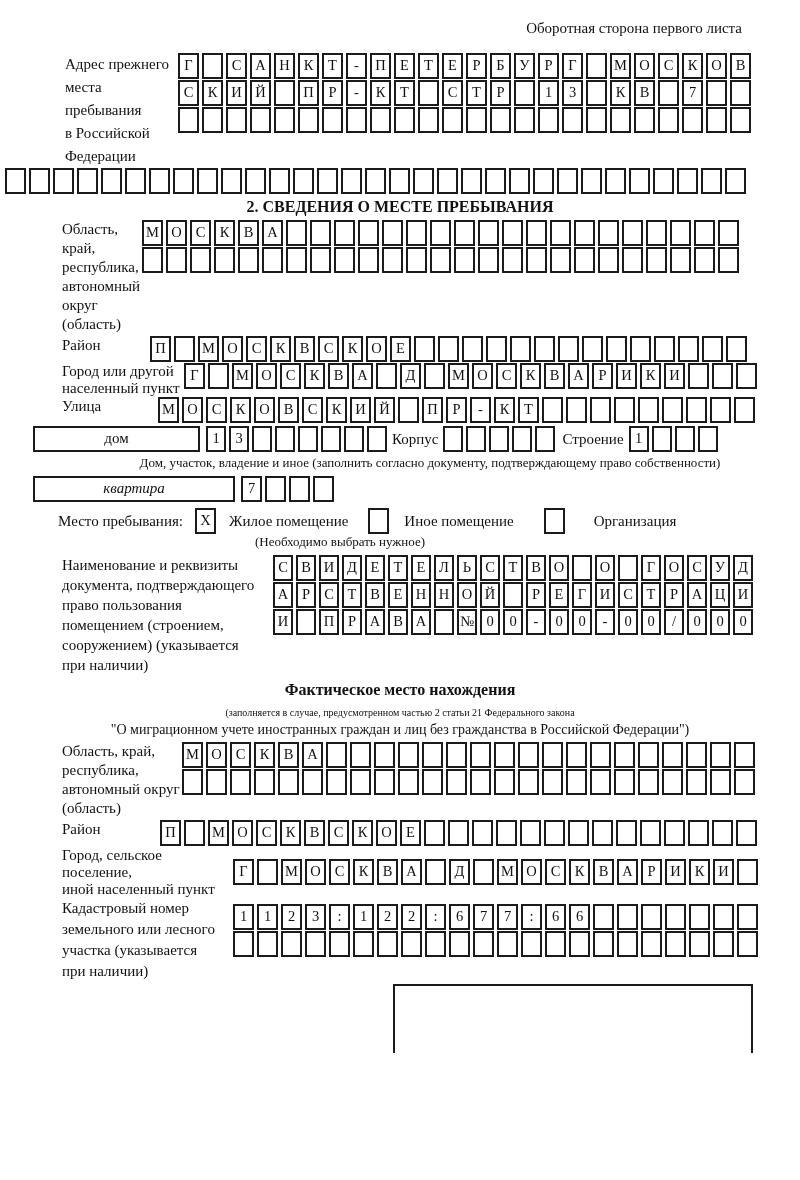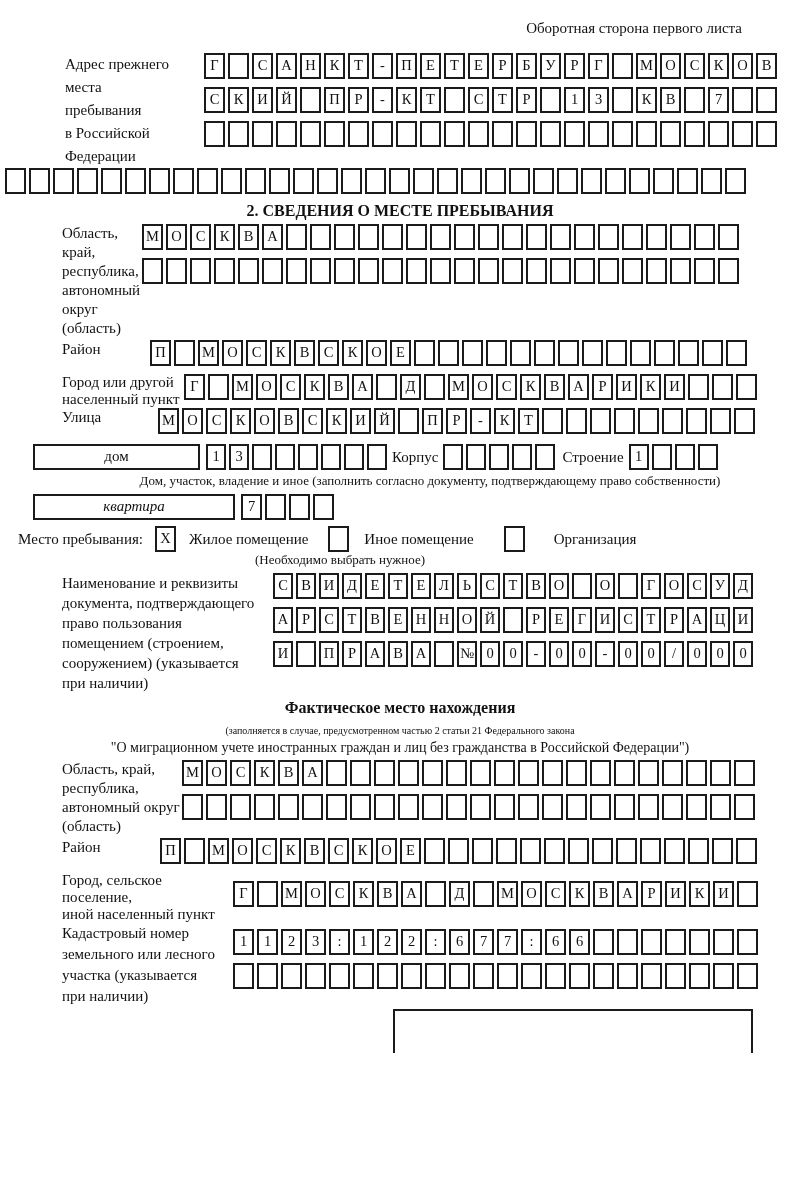--- a/index.html
+++ b/index.html
@@ -4,44 +4,44 @@
 <style>
   html,body{margin:0;padding:0;background:#fff;}
   .page{
     position:relative;width:800px;height:1053px;background:#fff;overflow:hidden;
     font-family:"Liberation Serif","DejaVu Serif",serif;color:#111;
   }
   .hdr{padding:20px 58px 0 0;text-align:right;font-size:15px;}
   .field{display:flex;align-items:flex-start;}
   .lbl{font-size:15px;line-height:19px;}
   .lbl4{line-height:23px;}
-  .cellrow{white-space:nowrap;height:26px;margin-bottom:8px;}
+  .cellrow{white-space:nowrap;height:26px;margin-bottom:1px;}
   .cell{
     display:inline-block;box-sizing:border-box;width:21px;height:26px;
     border:2px solid #1b1b1b;margin-right:3px;text-align:center;
     font-size:14.5px;line-height:21px;vertical-align:top;background:#fff;
   }
   .sm .cell{width:20px;}
   .cap{font-size:13px;text-align:center;line-height:16px;}
   .title{font-size:16px;font-weight:bold;text-align:center;}
   .widebox{
     display:inline-block;box-sizing:border-box;height:26px;border:2px solid #1b1b1b;
     text-align:center;font-size:15px;line-height:21px;vertical-align:top;
   }
-  .inlab{font-size:15px;line-height:26px;display:inline-block;vertical-align:top;}
+  .inlab{font-size:15px;line-height:26px;display:inline-block;vertical-align:top;margin-left:40px;}
   .stamp{box-sizing:border-box;width:360px;height:176px;border:2px solid #1b1b1b;margin:2px 0 0 393px;}
 </style>
 </head>
 <body>
 
 <div class="page">
 
   <div class="hdr">Оборотная сторона первого листа</div>
 
-  <div class="field" style="margin:16px 0 0 65px;gap:26px;">
+  <div class="field" style="margin:16px 0 0 65px;">
     <div class="lbl lbl4" style="flex:0 0 113px;">
       <div>Адрес прежнего</div>
       <div>места пребывания</div>
       <div>в Российской</div>
       <div>Федерации</div>
     </div>
     <div>
       <div class="cellrow"><span class="cell">Г</span><span class="cell"></span><span class="cell">С</span><span class="cell">А</span><span class="cell">Н</span><span class="cell">К</span><span class="cell">Т</span><span class="cell">-</span><span class="cell">П</span><span class="cell">Е</span><span class="cell">Т</span><span class="cell">Е</span><span class="cell">Р</span><span class="cell">Б</span><span class="cell">У</span><span class="cell">Р</span><span class="cell">Г</span><span class="cell"></span><span class="cell">М</span><span class="cell">О</span><span class="cell">С</span><span class="cell">К</span><span class="cell">О</span><span class="cell">В</span></div>
       <div class="cellrow"><span class="cell">С</span><span class="cell">К</span><span class="cell">И</span><span class="cell">Й</span><span class="cell"></span><span class="cell">П</span><span class="cell">Р</span><span class="cell">-</span><span class="cell">К</span><span class="cell">Т</span><span class="cell"></span><span class="cell">С</span><span class="cell">Т</span><span class="cell">Р</span><span class="cell"></span><span class="cell">1</span><span class="cell">3</span><span class="cell"></span><span class="cell">К</span><span class="cell">В</span><span class="cell"></span><span class="cell">7</span><span class="cell"></span><span class="cell"></span></div>
       <div class="cellrow"><span class="cell"></span><span class="cell"></span><span class="cell"></span><span class="cell"></span><span class="cell"></span><span class="cell"></span><span class="cell"></span><span class="cell"></span><span class="cell"></span><span class="cell"></span><span class="cell"></span><span class="cell"></span><span class="cell"></span><span class="cell"></span><span class="cell"></span><span class="cell"></span><span class="cell"></span><span class="cell"></span><span class="cell"></span><span class="cell"></span><span class="cell"></span><span class="cell"></span><span class="cell"></span><span class="cell"></span></div>

